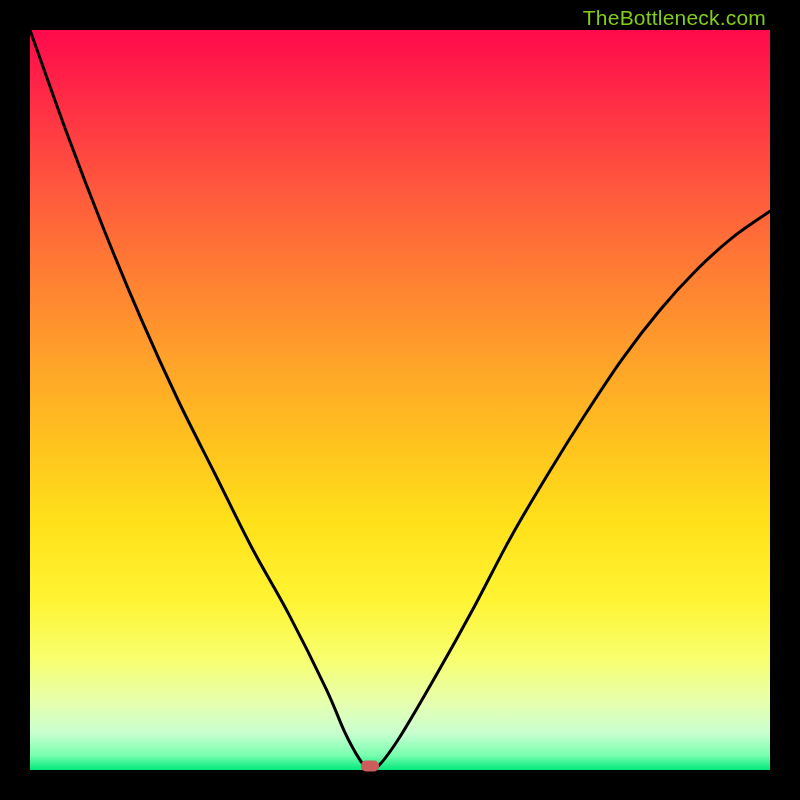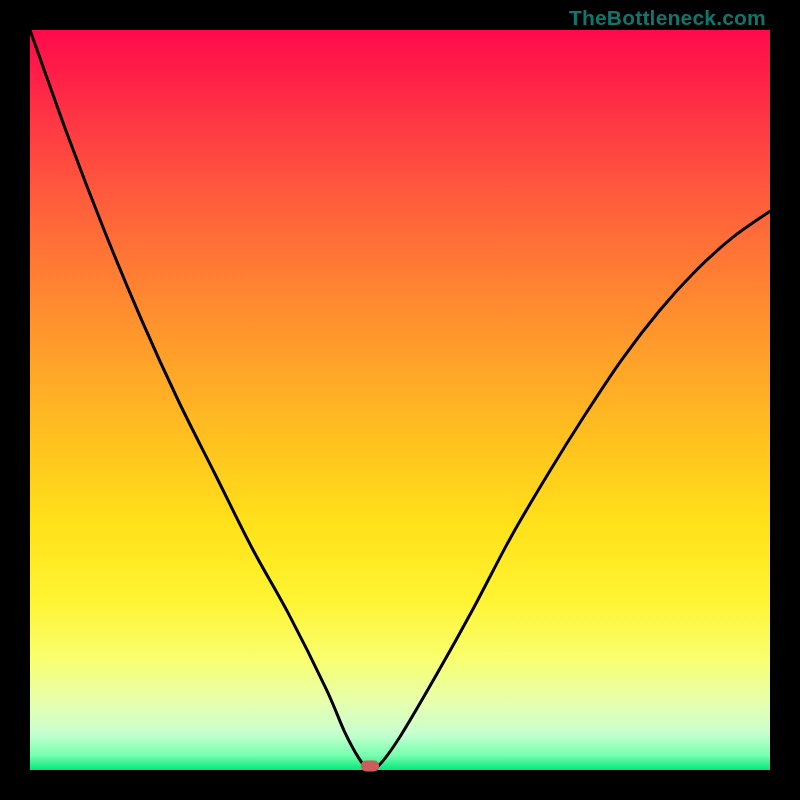--- a/index.html
+++ b/index.html
@@ -38,23 +38,23 @@
       #e6ffb0 91%,
       #c8ffd0 95%,
       #79ffb0 98%,
       #00e87b 100%
     );
   }
   .watermark {
     position: absolute;
     top: 6px;
     right: 34px;
-    color: #0f766e;
+    color: #84cc16;
     font-size: 21px;
-    font-weight: 700;
+    font-weight: 400;
     letter-spacing: 0.2px;
     user-select: none;
   }
   svg.curve {
     position: absolute;
     left: 0;
     top: 0;
     width: 740px;
     height: 740px;
   }

